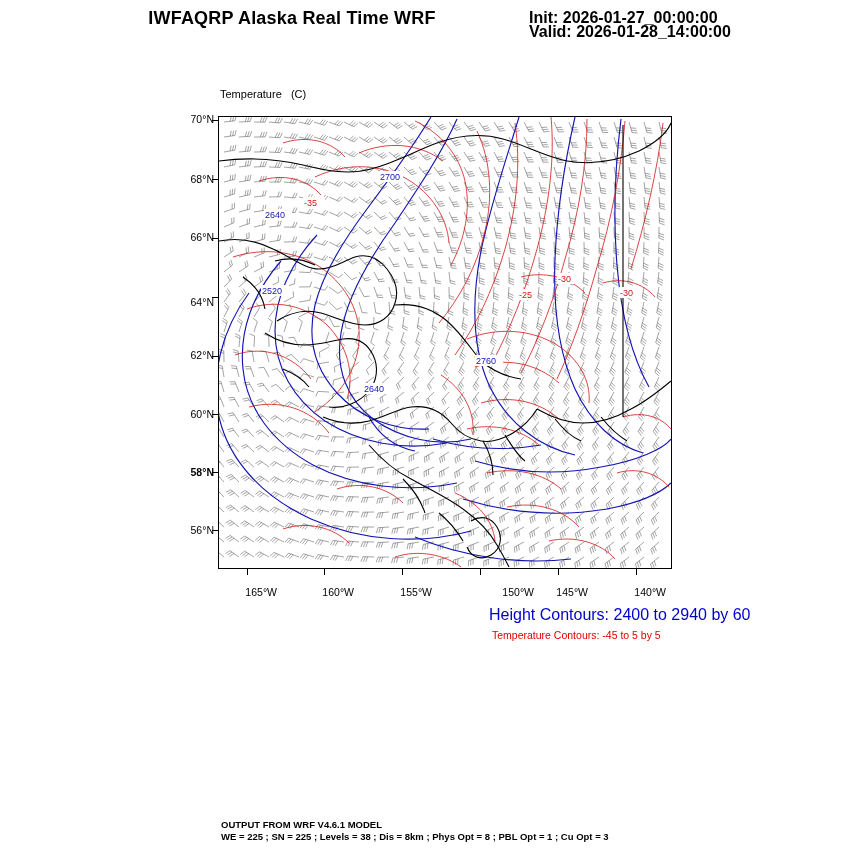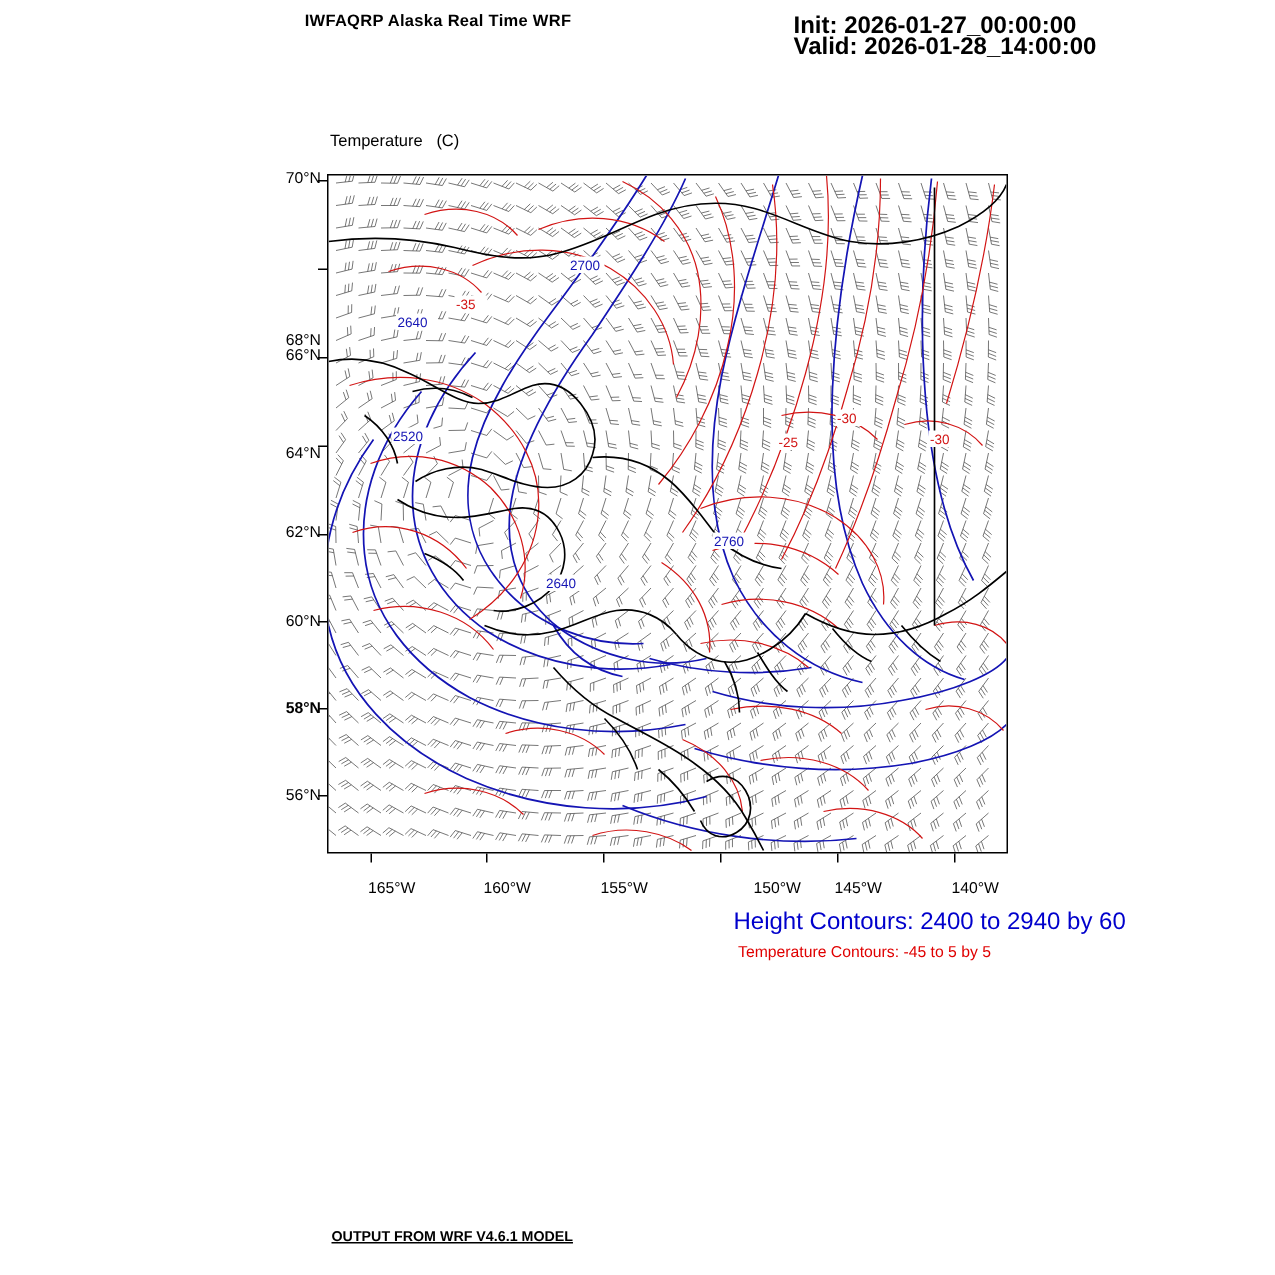--- a/index.html
+++ b/index.html
@@ -13,21 +13,21 @@
     position: relative;
     font-family: "Liberation Sans", sans-serif;
     color: #000000;
     overflow: hidden;
   }
   .abs { position: absolute; }
 
   #title {
     left: 0; top: 8px; width: 714px;
     text-align: center;
-    font-size: 11px;
+    font-size: 18px;
     font-weight: bold;
     letter-spacing: 0.2px;
   }
   #title-inner { display: inline-block; margin-right: 130px; }
 
   #init-block {
     left: 529px; top: 11px;
     font-size: 16px;
     font-weight: bold;
     line-height: 14px;
@@ -74,21 +74,20 @@
     left: 492px; top: 629px;
     font-size: 10.5px;
     color: #e00000;
   }
 
   #footer {
     left: 221px; top: 819px;
     font-size: 9.5px;
     font-weight: bold;
     line-height: 12px;
-    text-decoration: underline;
   }
 </style>
 </head>
 <body>
 
 <div class="abs" id="title">
   <span id="title-inner">IWFAQRP Alaska Real Time WRF</span>
 </div>
 
 <div class="abs" id="init-block">
@@ -227,21 +226,21 @@
         <rect x="400" y="170" width="18" height="11" fill="#fff"></rect>
         <text x="401" y="179" fill="#d21414">-30</text>
       </g>
 
     </g>
   </svg>
 </div>
 
 <div class="abs" style="left:172px;top:0;width:42px;height:600px;">
   <div class="abs ylab" style="top:113px;">70°N</div>
-  <div class="abs ylab" style="top:173px;margin-top:48px;">68°N</div>
+  <div class="abs ylab" style="top:173px;">68°N</div>
   <div class="abs ylab" style="top:231px;">66°N</div>
   <div class="abs ylab" style="top:296px;">64°N</div>
   <div class="abs ylab" style="top:349px;">62°N</div>
   <div class="abs ylab" style="top:408px;text-align:right;">60°N</div>
   <div class="abs ylab" style="top:466px;font-weight:bold;">58°N</div>
   <div class="abs ylab" style="top:524px;">56°N</div>
 </div>
 
 <div class="abs tickmark" style="left:212px;top:120px;width:6px;height:1px;"></div>
 <div class="abs tickmark" style="left:212px;top:179px;width:6px;height:1px;"></div>
@@ -264,13 +263,14 @@
 <div class="abs xlab" style="left:372px;top:586px;">155°W</div>
 <div class="abs xlab" style="left:474px;top:586px;">150°W</div>
 <div class="abs xlab" style="left:528px;top:586px;">145°W</div>
 <div class="abs xlab" style="left:606px;top:586px;">140°W</div>
 
 <div class="abs" id="hc-note">Height Contours: 2400 to 2940 by 60</div>
 <div class="abs" id="tc-note">Temperature Contours: -45 to 5 by 5</div>
 
 <div class="abs" id="footer">
   <div>OUTPUT FROM WRF V4.6.1 MODEL</div>
+  <div>WE = 225 ; SN = 225 ; Levels = 38 ; Dis = 8km ; Phys Opt = 8 ; PBL Opt = 1 ; Cu Opt = 3</div>
 </div>
 
 </body></html>

